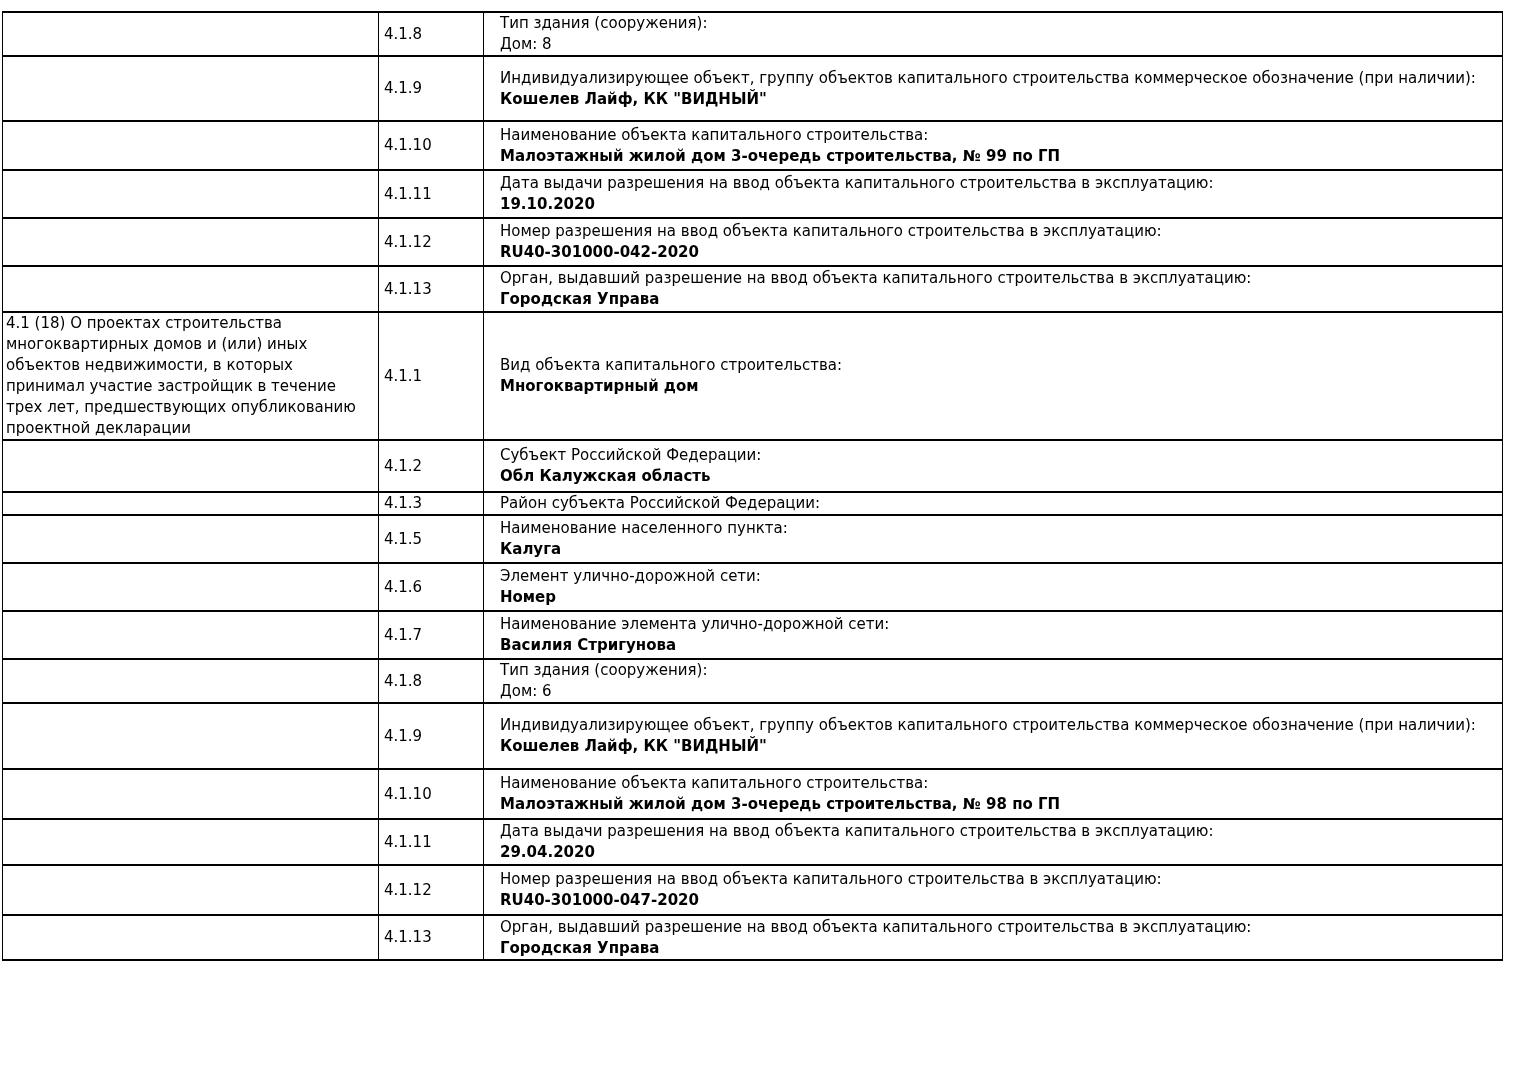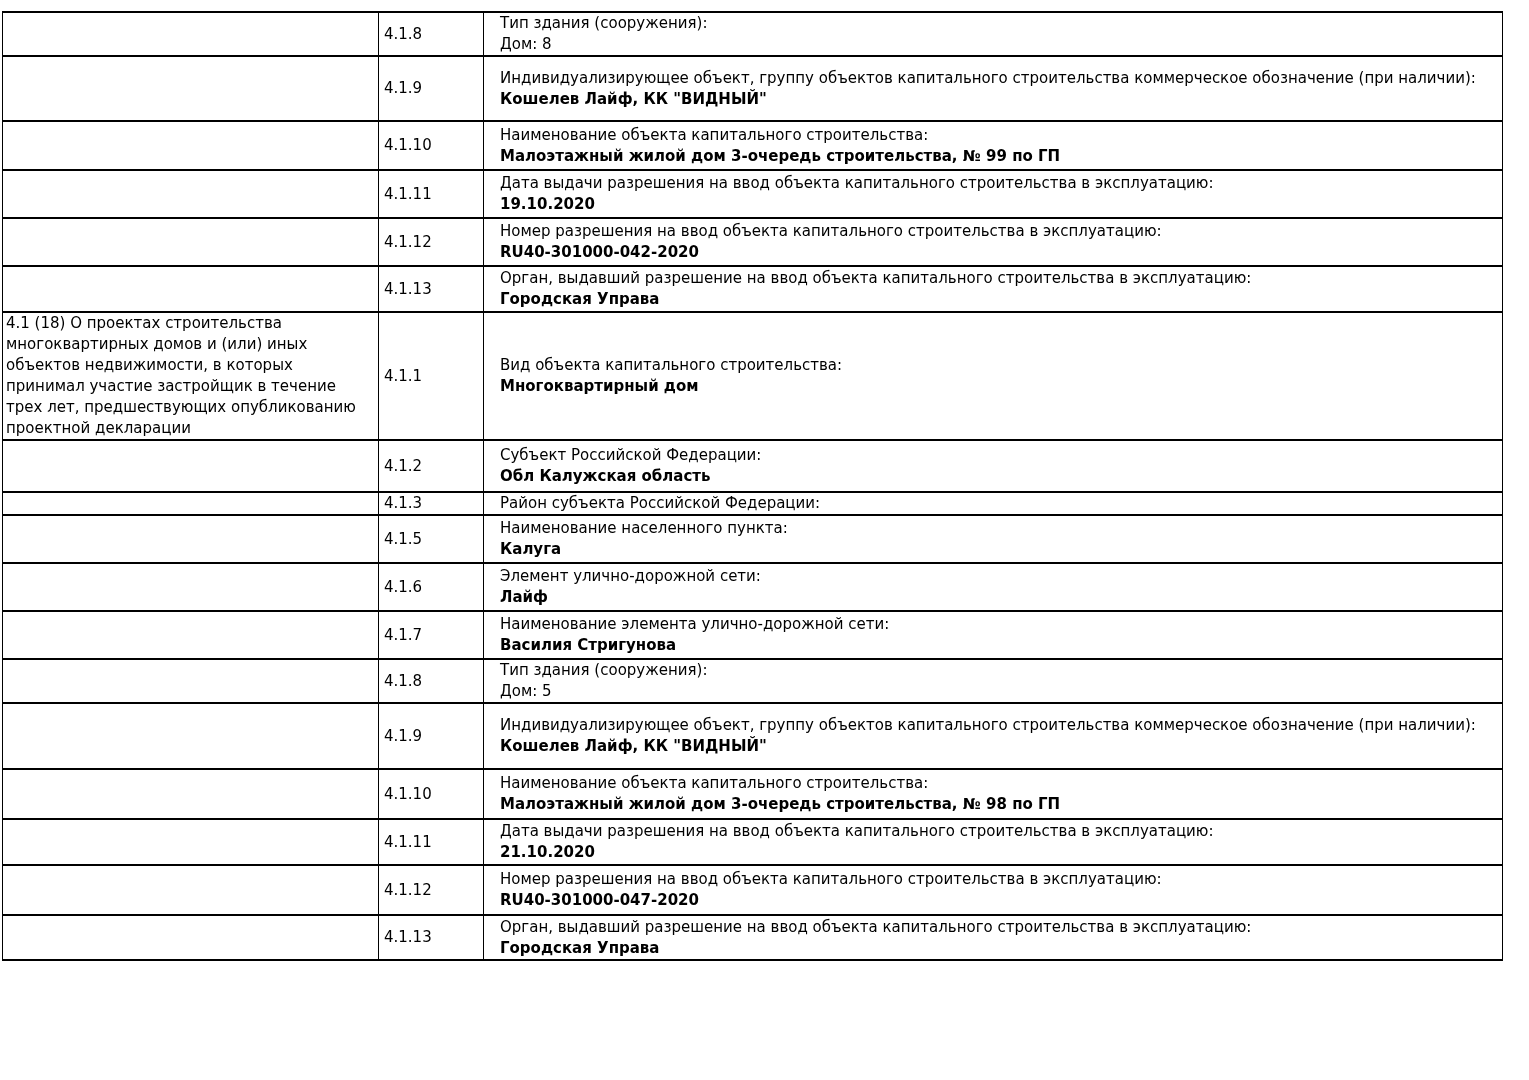--- a/index.html
+++ b/index.html
@@ -133,39 +133,39 @@
         <span class="lbl">Наименование населенного пункта:</span>
         <span class="v">Калуга</span>
       </td>
     </tr>
 
     <tr class="h46">
       <td class="sec"></td>
       <td class="num">4.1.6</td>
       <td class="val">
         <span class="lbl">Элемент улично-дорожной сети:</span>
-        <span class="v">Лайф</span>
+        <span class="v">Номер</span>
       </td>
     </tr>
 
     <tr class="h46">
       <td class="sec"></td>
       <td class="num">4.1.7</td>
       <td class="val">
         <span class="lbl">Наименование элемента улично-дорожной сети:</span>
         <span class="v">Василия Стригунова</span>
       </td>
     </tr>
 
     <tr class="h40">
       <td class="sec"></td>
       <td class="num">4.1.8</td>
       <td class="val">
         <span class="lbl">Тип здания (сооружения):</span>
-        <span class="v plain">Дом: 5</span>
+        <span class="v plain">Дом: 6</span>
       </td>
     </tr>
 
     <tr class="h64">
       <td class="sec"></td>
       <td class="num">4.1.9</td>
       <td class="val">
         <span class="lbl">Индивидуализирующее объект, группу объектов капитального строительства коммерческое обозначение (при наличии):</span>
         <span class="v">Кошелев Лайф, КК "ВИДНЫЙ"</span>
       </td>
@@ -178,21 +178,21 @@
         <span class="lbl">Наименование объекта капитального строительства:</span>
         <span class="v">Малоэтажный жилой дом 3-очередь строительства, № 98 по ГП</span>
       </td>
     </tr>
 
     <tr class="h44">
       <td class="sec"></td>
       <td class="num">4.1.11</td>
       <td class="val">
         <span class="lbl">Дата выдачи разрешения на ввод объекта капитального строительства в эксплуатацию:</span>
-        <span class="v">21.10.2020</span>
+        <span class="v">29.04.2020</span>
       </td>
     </tr>
 
     <tr class="h48">
       <td class="sec"></td>
       <td class="num">4.1.12</td>
       <td class="val">
         <span class="lbl">Номер разрешения на ввод объекта капитального строительства в эксплуатацию:</span>
         <span class="v">RU40-301000-047-2020</span>
       </td>

